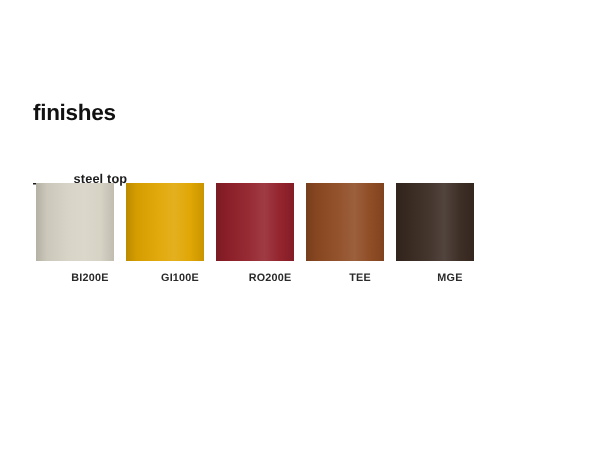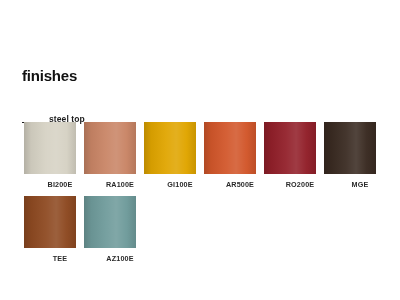--- a/index.html
+++ b/index.html
@@ -116,53 +116,41 @@
     <span class="legend-label">steel top</span>
   </div>
 
   <div class="swatch-grid">
 
     <div class="swatch-cell">
       <div class="swatch-chip" style="background-color: rgb(214, 210, 196);"></div>
       <div class="swatch-label">BI200E</div>
     </div>
 
-    <div class="swatch-cell">
-      <div class="swatch-chip" style="background-color: rgb(201, 133, 102);"></div>
-      <div class="swatch-label">RA100E</div>
-    </div>
 
     <div class="swatch-cell">
       <div class="swatch-chip" style="background-color: rgb(224, 165, 0);"></div>
       <div class="swatch-label">GI100E</div>
     </div>
 
-    <div class="swatch-cell">
-      <div class="swatch-chip" style="background-color: rgb(210, 87, 43);"></div>
-      <div class="swatch-label">AR500E</div>
-    </div>
 
     <div class="swatch-cell">
       <div class="swatch-chip" style="background-color: rgb(146, 32, 42);"></div>
       <div class="swatch-label">RO200E</div>
-    </div>
-
-    <div class="swatch-cell">
-      <div class="swatch-chip" style="background-color: rgb(58, 43, 34);"></div>
-      <div class="swatch-label">MGE</div>
     </div>
 
     <div class="swatch-cell">
       <div class="swatch-chip" style="background-color: rgb(142, 74, 34);"></div>
       <div class="swatch-label">TEE</div>
     </div>
 
     <div class="swatch-cell">
-      <div class="swatch-chip" style="background-color: rgb(111, 155, 155);"></div>
-      <div class="swatch-label">AZ100E</div>
+      <div class="swatch-chip" style="background-color: rgb(58, 43, 34);"></div>
+      <div class="swatch-label">MGE</div>
     </div>
+
 
 
 
 
 
   </div>
 </div>
 
 </body></html>

